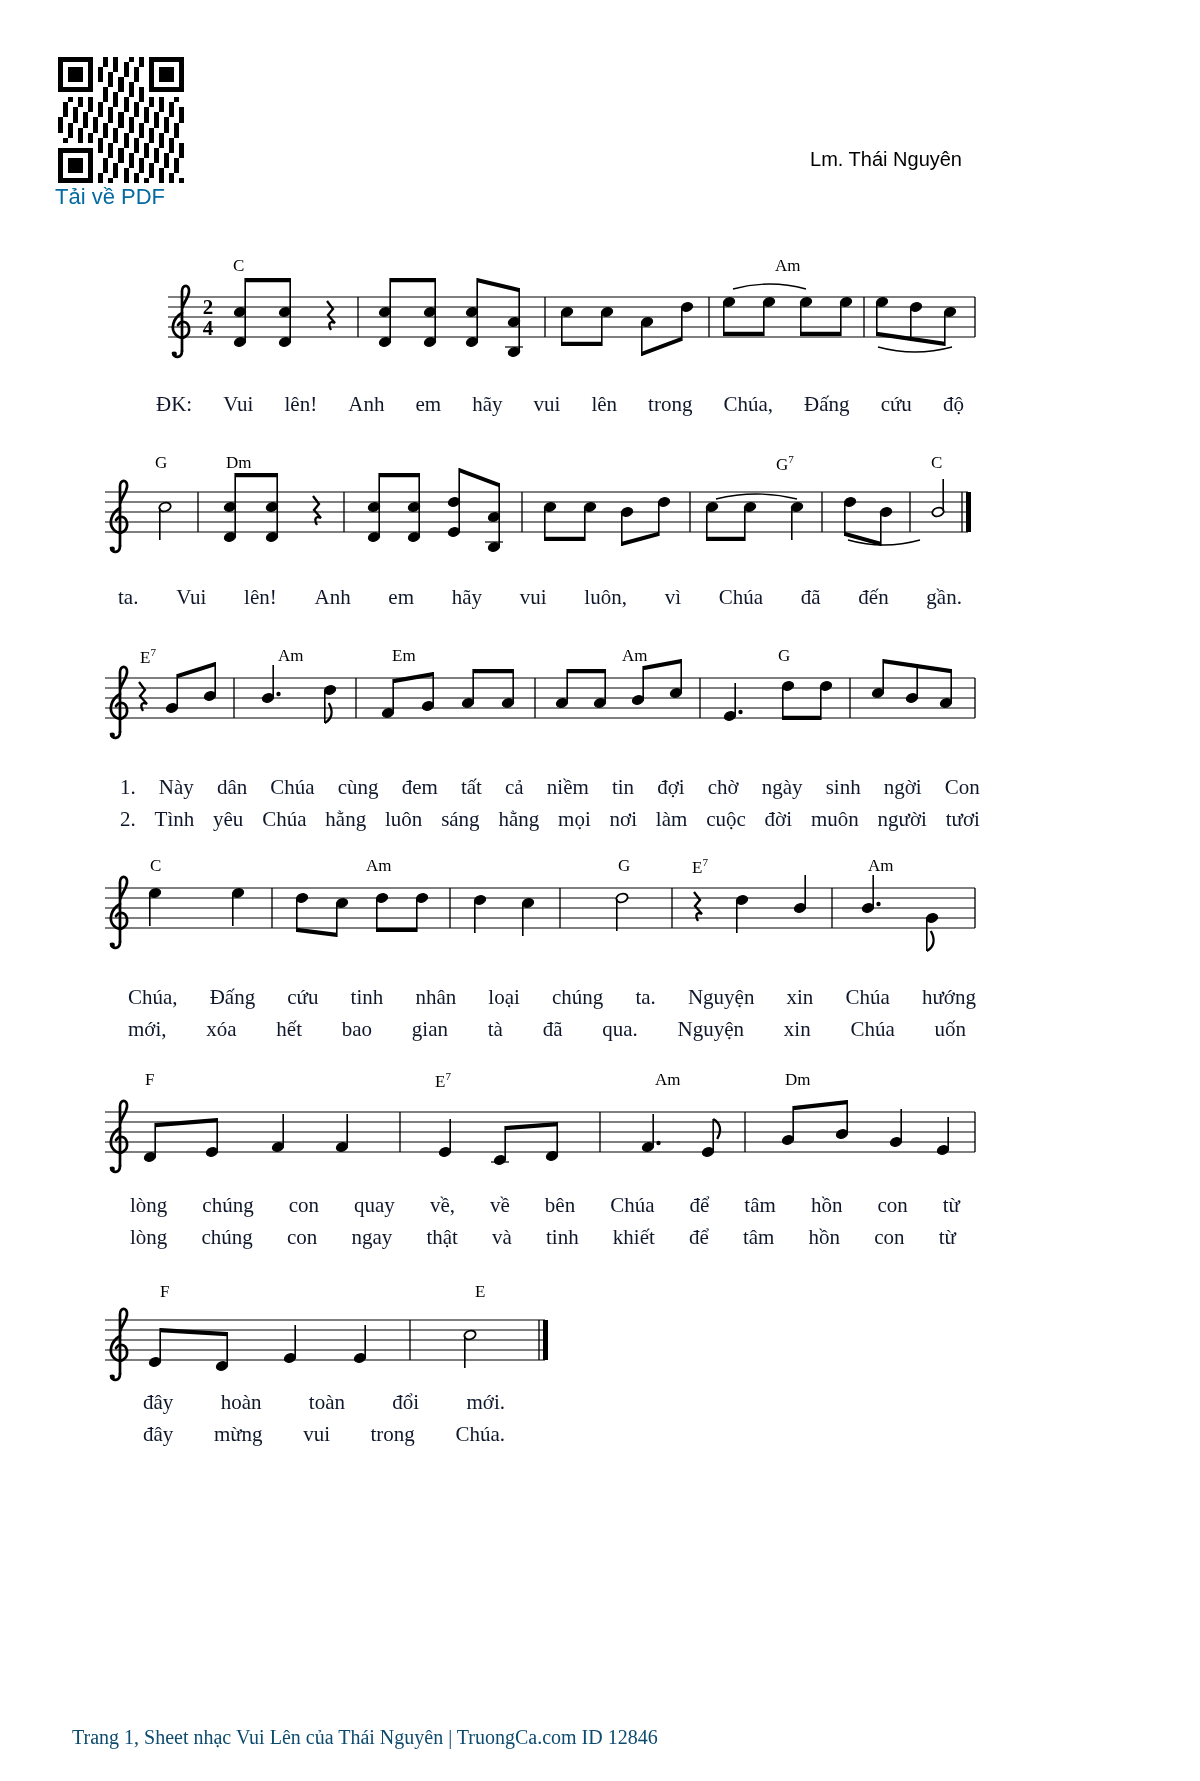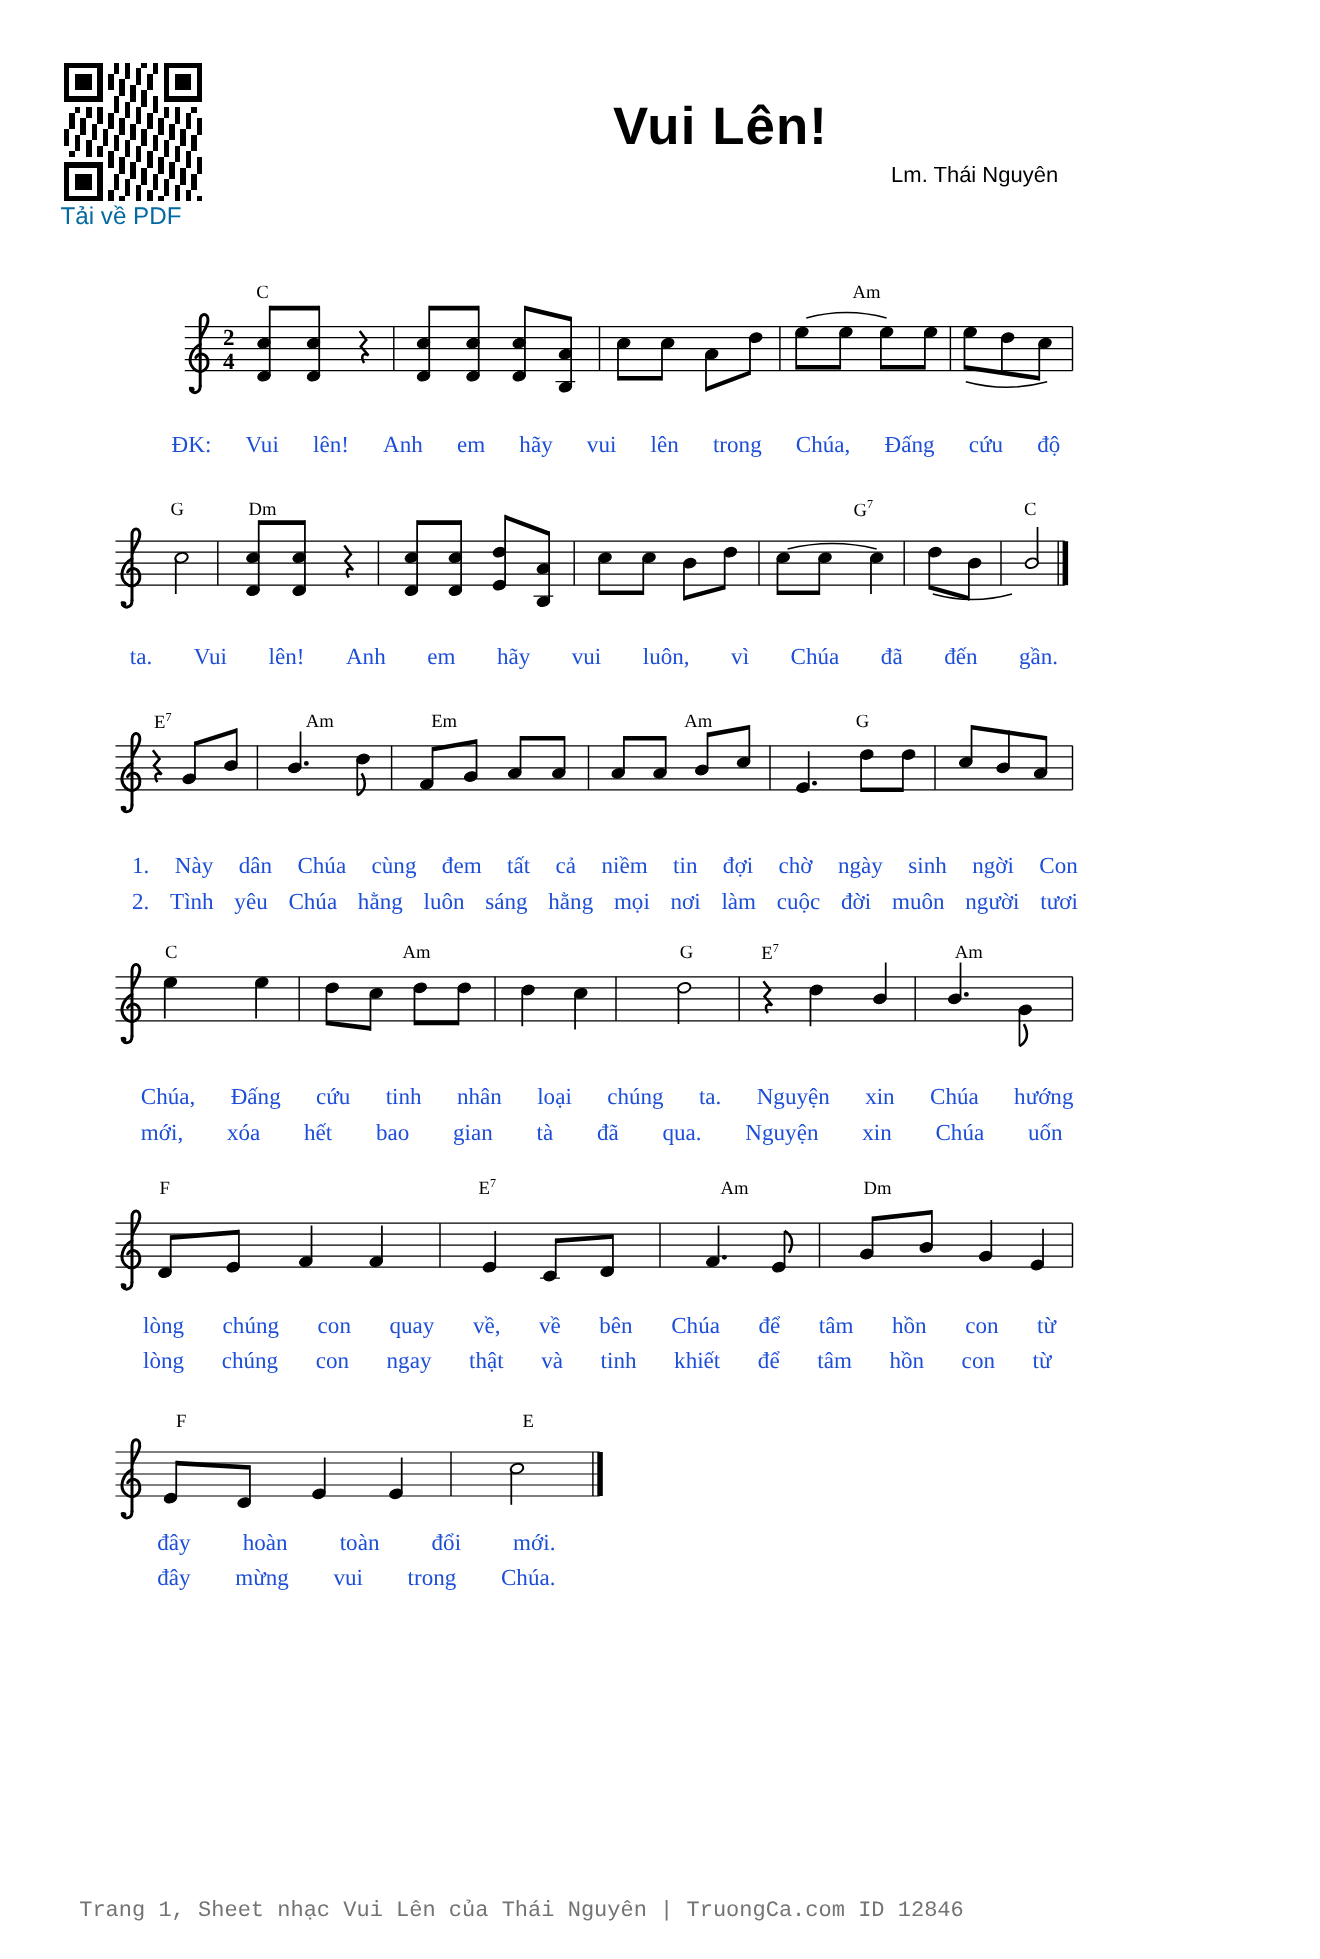--- a/index.html
+++ b/index.html
@@ -10,24 +10,24 @@
   .qr{position:absolute;left:58px;top:57px;width:126px;height:126px;cursor:pointer;}
   .qr-label{position:absolute;left:55px;top:184px;font-family:"Liberation Sans","DejaVu Sans",sans-serif;
     font-size:22px;color:#0369a1;cursor:pointer;}
   .title{position:absolute;left:110px;right:0;top:88px;text-align:center;
     font-family:"Liberation Sans","DejaVu Sans",sans-serif;font-weight:bold;font-size:48px;letter-spacing:1px;}
   .composer{position:absolute;right:238px;top:148px;font-family:"Liberation Sans","DejaVu Sans",sans-serif;
     font-weight:normal;font-size:20px;}
   .sys-svg{position:absolute;left:0;width:1200px;height:150px;}
   .chord{position:absolute;font-size:17px;font-family:"Liberation Serif","DejaVu Serif",serif;color:#000;white-space:nowrap;}
   .chord sup{font-size:11px;vertical-align:super;}
-  .lyr{position:absolute;display:flex;justify-content:space-between;font-size:21px;color:#1d4ed8;white-space:nowrap;}
+  .lyr{position:absolute;display:flex;justify-content:space-between;font-size:21px;color:#0f172a;white-space:nowrap;}
   .lyr span{display:inline-block;}
-  .footer{position:absolute;left:72px;top:1726px;font-family:Liberation Mono, monospace;
-    font-size:20px;color:#737373;}
+  .footer{position:absolute;left:72px;top:1726px;font-family:Liberation Serif, serif;
+    font-size:20px;color:#0c4a6e;}
 </style>
 </head>
 <body>
 
 <div class="page">
   <svg class="qr" id="qr" viewBox="0 0 25 25" shape-rendering="crispEdges">
       <rect x="0" y="0" width="25" height="25" fill="#fff"></rect>
       <rect x="9" y="0" width="1" height="1" fill="#000"></rect>
       <rect x="11" y="0" width="1" height="1" fill="#000"></rect>
       <rect x="14" y="0" width="1" height="1" fill="#000"></rect>
@@ -217,21 +217,20 @@
       <rect x="1" y="1" width="5" height="5" fill="#fff"></rect>
       <rect x="2" y="2" width="3" height="3" fill="#000"></rect>
       <rect x="18" y="0" width="7" height="7" fill="#000"></rect>
       <rect x="19" y="1" width="5" height="5" fill="#fff"></rect>
       <rect x="20" y="2" width="3" height="3" fill="#000"></rect>
       <rect x="0" y="18" width="7" height="7" fill="#000"></rect>
       <rect x="1" y="19" width="5" height="5" fill="#fff"></rect>
       <rect x="2" y="20" width="3" height="3" fill="#000"></rect>
     </svg>
   <div class="qr-label">Tải về PDF</div>
-  <div class="title">Vui Lên!</div>
   <div class="composer">Lm. Thái Nguyên</div>
   <div id="systems">
       <div>
         <svg width="1200" height="150" viewBox="0 0 1200 150" class="sys-svg" style="top: 227px;">
           <line x1="168" y1="70" x2="975" y2="70" stroke="#000" stroke-width="1.1"></line>
           <line x1="168" y1="80" x2="975" y2="80" stroke="#000" stroke-width="1.1"></line>
           <line x1="168" y1="90" x2="975" y2="90" stroke="#000" stroke-width="1.1"></line>
           <line x1="168" y1="100" x2="975" y2="100" stroke="#000" stroke-width="1.1"></line>
           <line x1="168" y1="110" x2="975" y2="110" stroke="#000" stroke-width="1.1"></line>
           <g transform="translate(170,70)" fill="none" stroke="#000" stroke-width="2.7" stroke-linecap="round">

